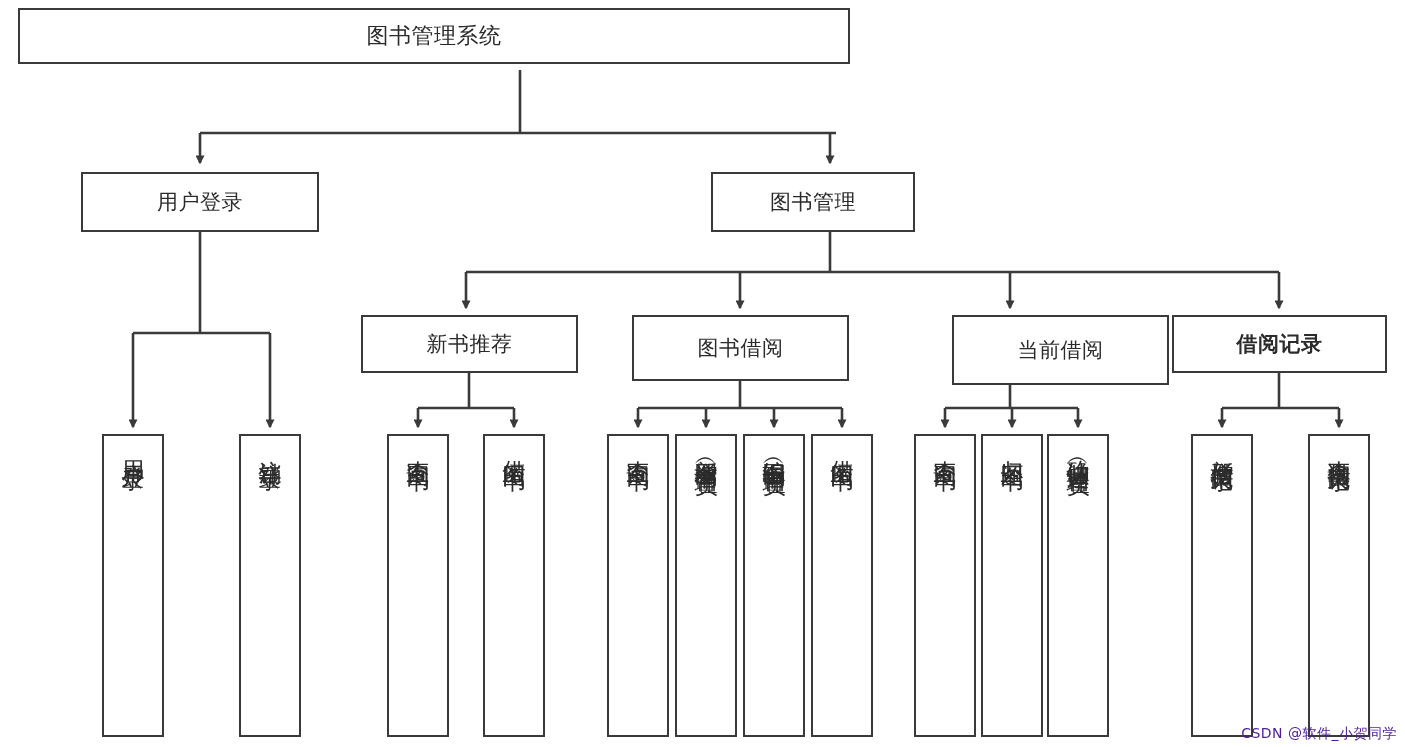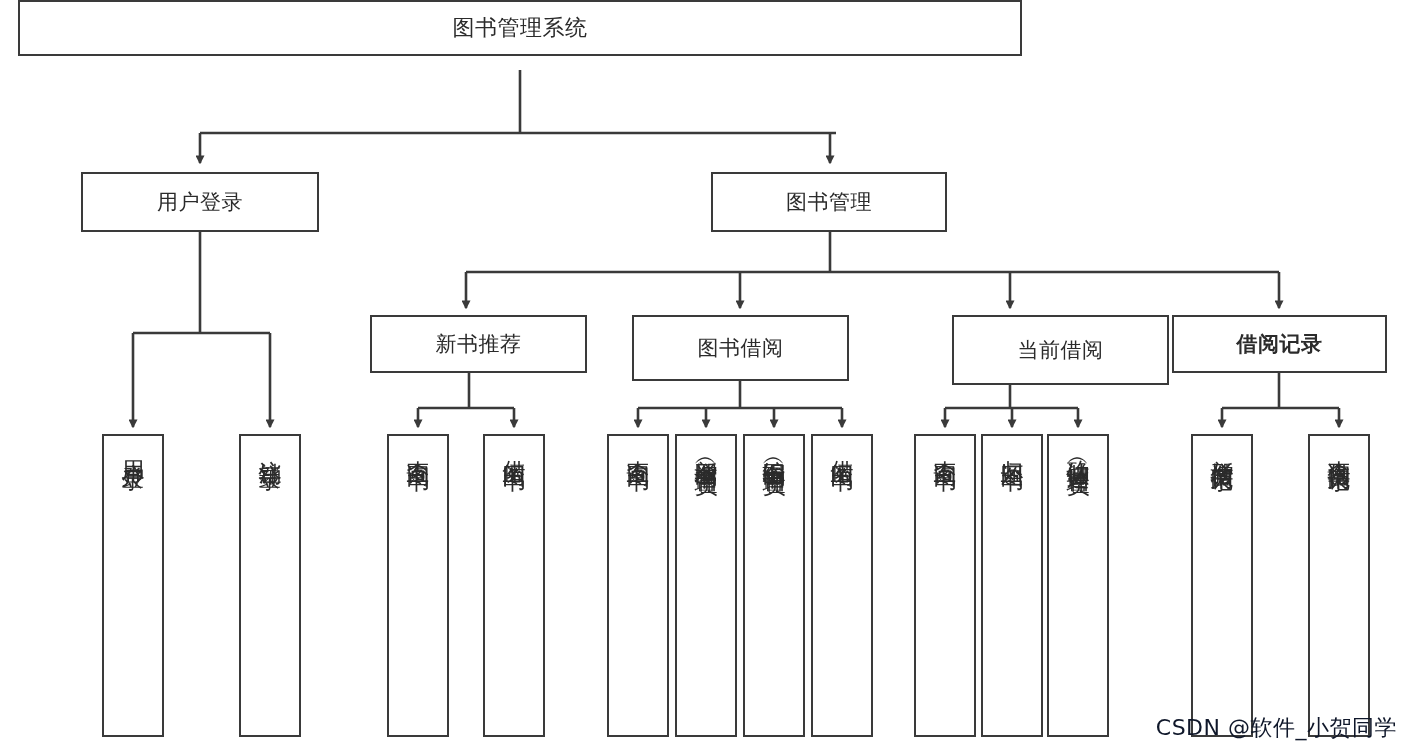--- a/index.html
+++ b/index.html
@@ -57,22 +57,22 @@
     white-space:nowrap;
   }
   .node.vert.tall-text .label{
     font-size:23px;
     letter-spacing:2px;
   }
   .watermark{
     position:absolute;
     right:8px;
     bottom:4px;
-    font-size:22px;
-    color:#0f172a;
+    font-size:14px;
+    color:#4c1d95;
     letter-spacing:0.5px;
     z-index:3;
     white-space:nowrap;
     font-family:"DejaVu Sans","Liberation Sans",sans-serif;
   }
 </style>
 </head>
 <body>
 
 <div id="canvas">
@@ -120,32 +120,32 @@
       <path d="M1012,408 L1012,427" marker-end="url(#arrow)"></path>
       <path d="M1078,408 L1078,427" marker-end="url(#arrow)"></path>
 
       <path d="M1279,373 L1279,408"></path>
       <path d="M1222,408 L1339,408"></path>
       <path d="M1222,408 L1222,427" marker-end="url(#arrow)"></path>
       <path d="M1339,408 L1339,427" marker-end="url(#arrow)"></path>
     </g>
   </svg>
 
-  <div class="node horiz root" style="left:18px;top:0;width:1004px;height:56px;">
+  <div class="node horiz root" style="left:18px;top:8px;width:832px;height:56px;">
     <span class="label">图书管理系统</span>
   </div>
 
   <div class="node horiz" style="left:81px;top:172px;width:238px;height:60px;">
     <span class="label">用户登录</span>
   </div>
-  <div class="node horiz" style="left:711px;top:172px;width:236px;height:60px;">
+  <div class="node horiz" style="left:711px;top:172px;width:204px;height:60px;">
     <span class="label">图书管理</span>
   </div>
 
-  <div class="node horiz" style="left:370px;top:315px;width:217px;height:58px;">
+  <div class="node horiz" style="left:361px;top:315px;width:217px;height:58px;">
     <span class="label">新书推荐</span>
   </div>
   <div class="node horiz" style="left:632px;top:315px;width:217px;height:66px;">
     <span class="label">图书借阅</span>
   </div>
   <div class="node horiz" style="left:952px;top:315px;width:217px;height:70px;">
     <span class="label">当前借阅</span>
   </div>
   <div class="node horiz" style="left:1172px;top:315px;width:215px;height:58px;font-weight:bold;">
     <span class="label">借阅记录</span>

